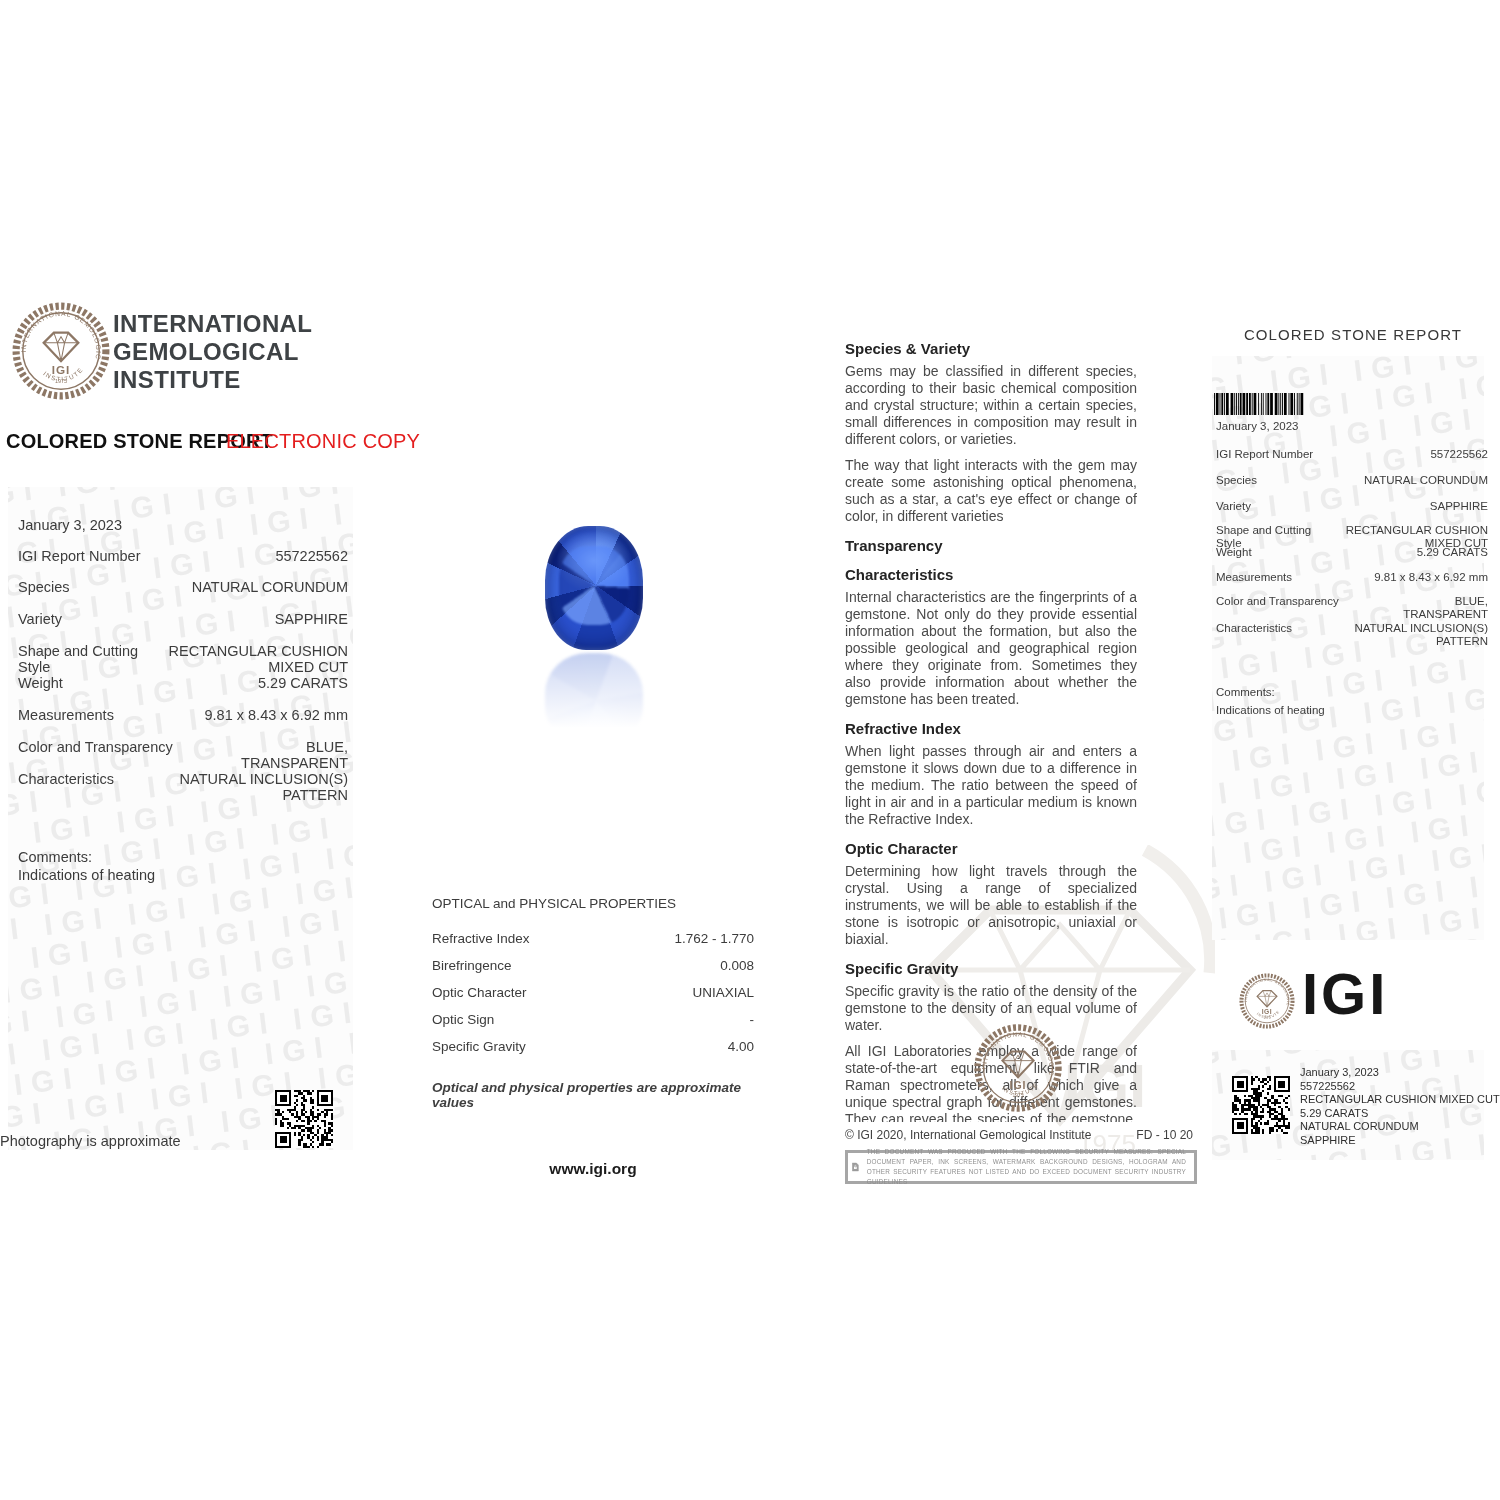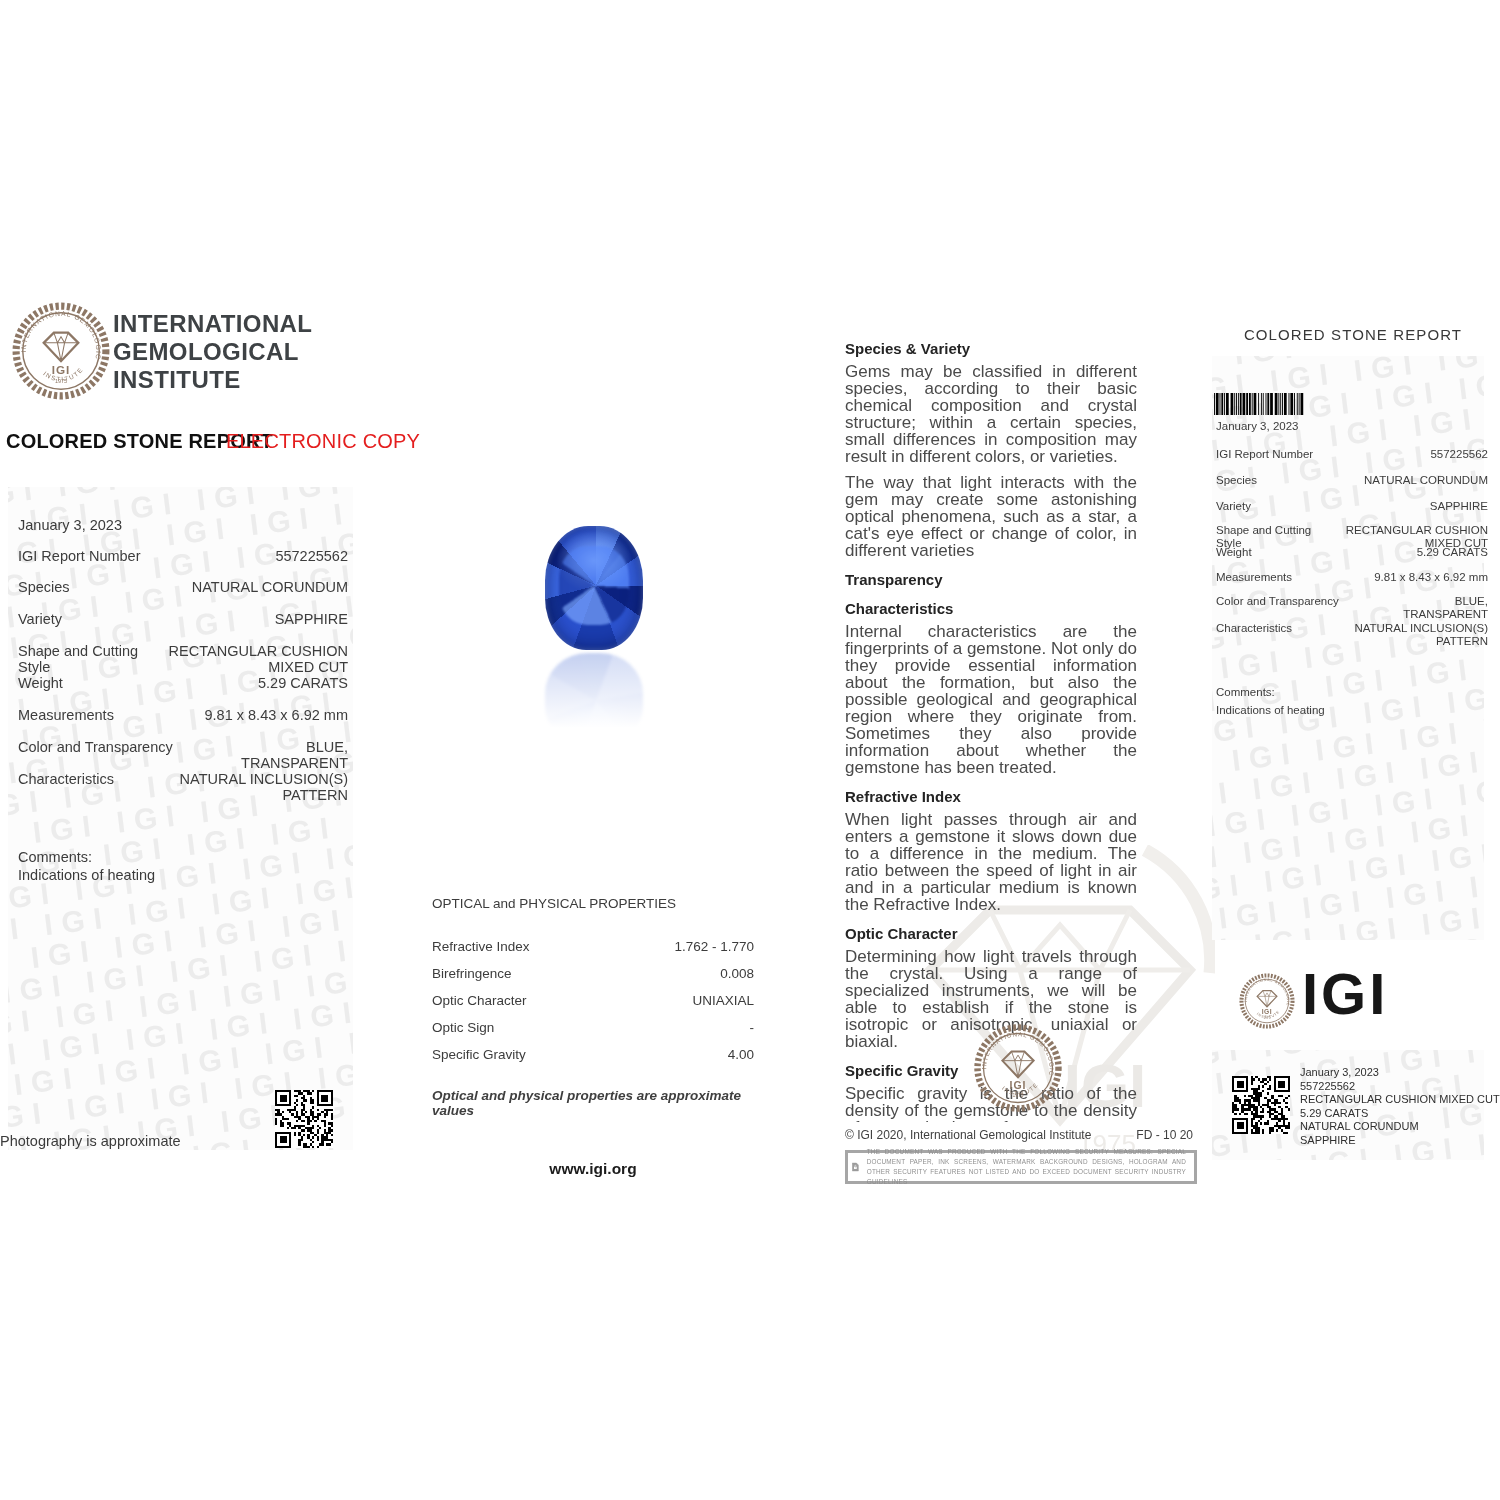--- a/index.html
+++ b/index.html
@@ -28,31 +28,31 @@
 
   
   .rrow{position:absolute;left:1216px;width:272px;display:flex;justify-content:space-between;
         font-size:11.5px;color:#3c3c3c;line-height:13px;z-index:1;}
   .rrow .lv{text-align:right;max-width:178px;}
   .rrow .lv.narrow{max-width:95px;}
   .rsmall{font-size:11.5px;color:#3c3c3c;z-index:1;}
 
   
   .props{position:absolute;left:432px;top:896px;width:322px;font-size:13.5px;color:#3c3c3c;}
-  .props .ptitle{margin-bottom:28px;}
+  .props .ptitle{margin-bottom:20px;}
   .prow{display:flex;justify-content:space-between;margin-bottom:12px;line-height:15px;}
   .pnote{margin-top:26px;font-style:italic;font-size:13.5px;color:#3f3f3f;font-weight:bold;}
   .website{position:absolute;left:432px;top:1160px;width:322px;text-align:center;
            font-size:15.5px;font-weight:bold;color:#1c1c1c;}
 
   
   .glossary{position:absolute;left:845px;top:340px;width:292px;height:782px;overflow:hidden;z-index:1;}
   .glossary h3{font-size:15px;font-weight:bold;color:#242424;margin:12px 0 6px 0;}
   .glossary h3:first-child{margin-top:0;}
-  .glossary p{font-size:17px;line-height:17px;color:#4a4a4a;text-align:justify;margin:2px 0 9px 0;}
+  .glossary p{font-size:14px;line-height:17px;color:#4a4a4a;text-align:justify;margin:2px 0 9px 0;}
 
   .copyright-row{position:absolute;left:845px;top:1128px;width:348px;display:flex;
                  justify-content:space-between;font-size:12px;color:#3f3f3f;z-index:2;align-items:center;}
   .security-box{position:absolute;left:845px;top:1150px;width:352px;height:34px;
                 border:3px solid #a6a6a6;display:flex;align-items:center;gap:8px;
                 padding:2px 8px 2px 4px;box-sizing:border-box;background:#fff;z-index:2;}
   .security-text{font-size:6.4px;line-height:1.55;color:#8f8f8f;text-align:justify;letter-spacing:.2px;}
 
   
   .summary-title{position:absolute;left:1210px;top:326px;width:286px;text-align:center;

